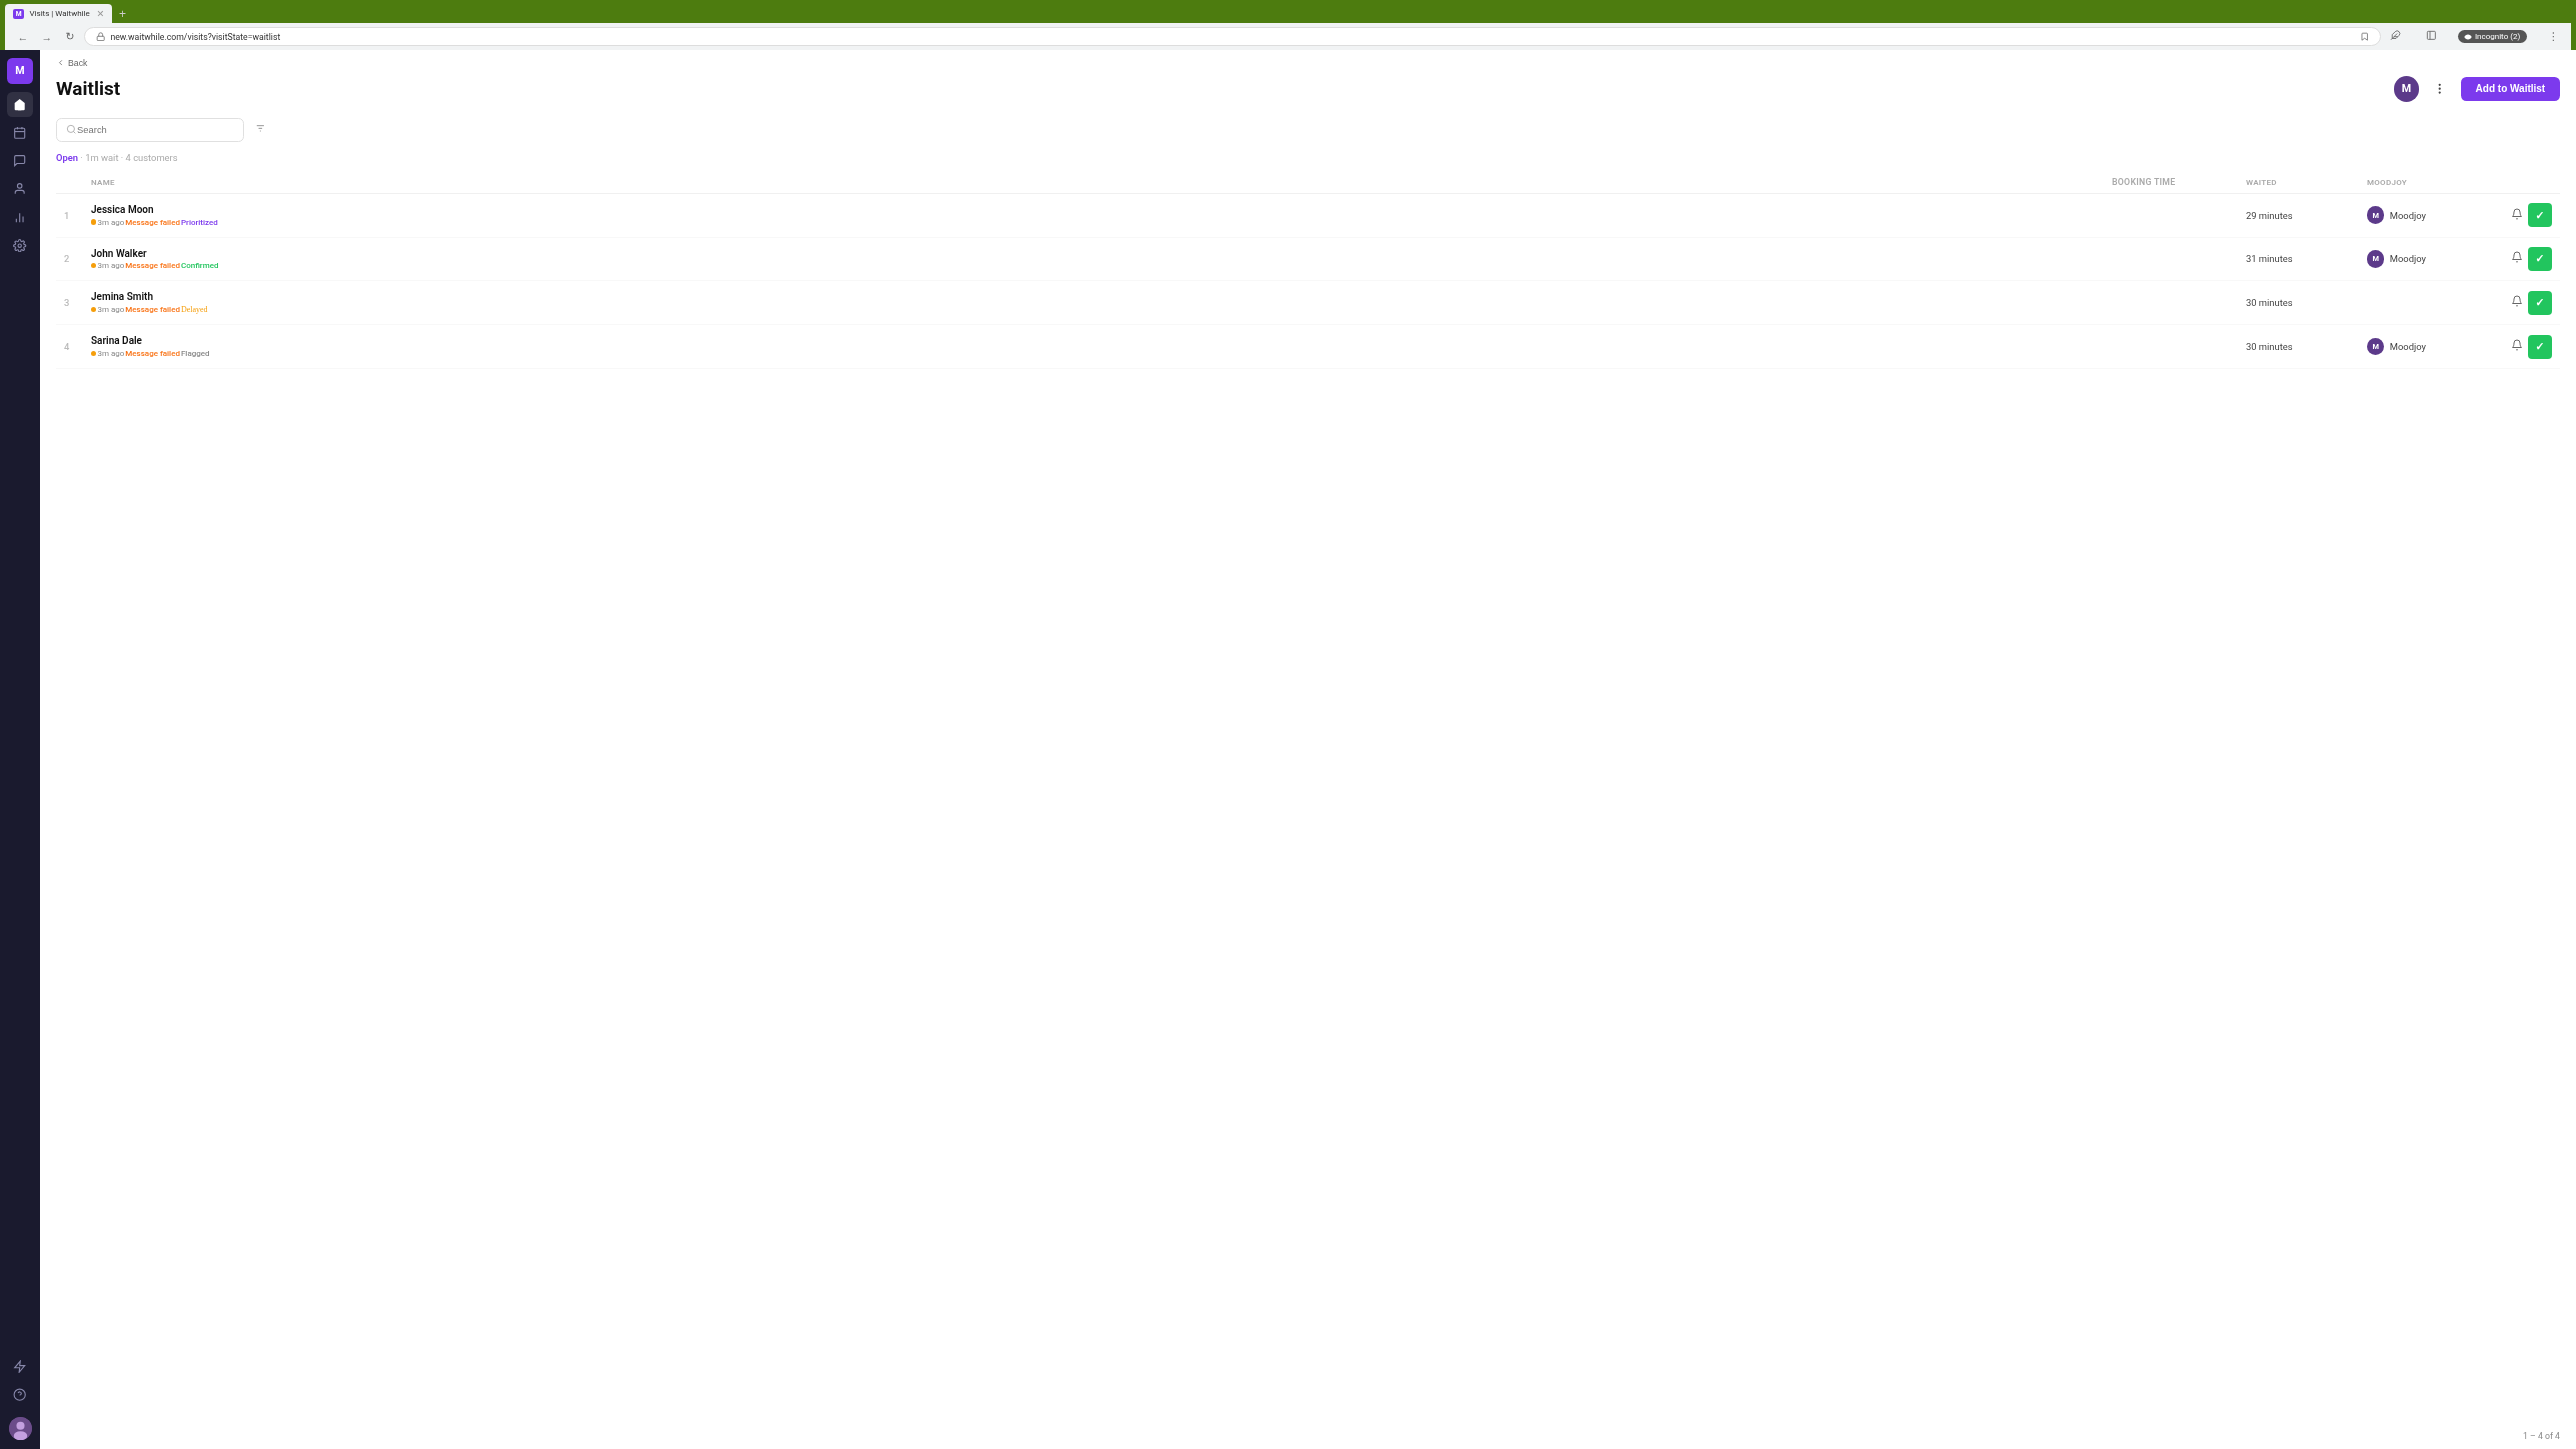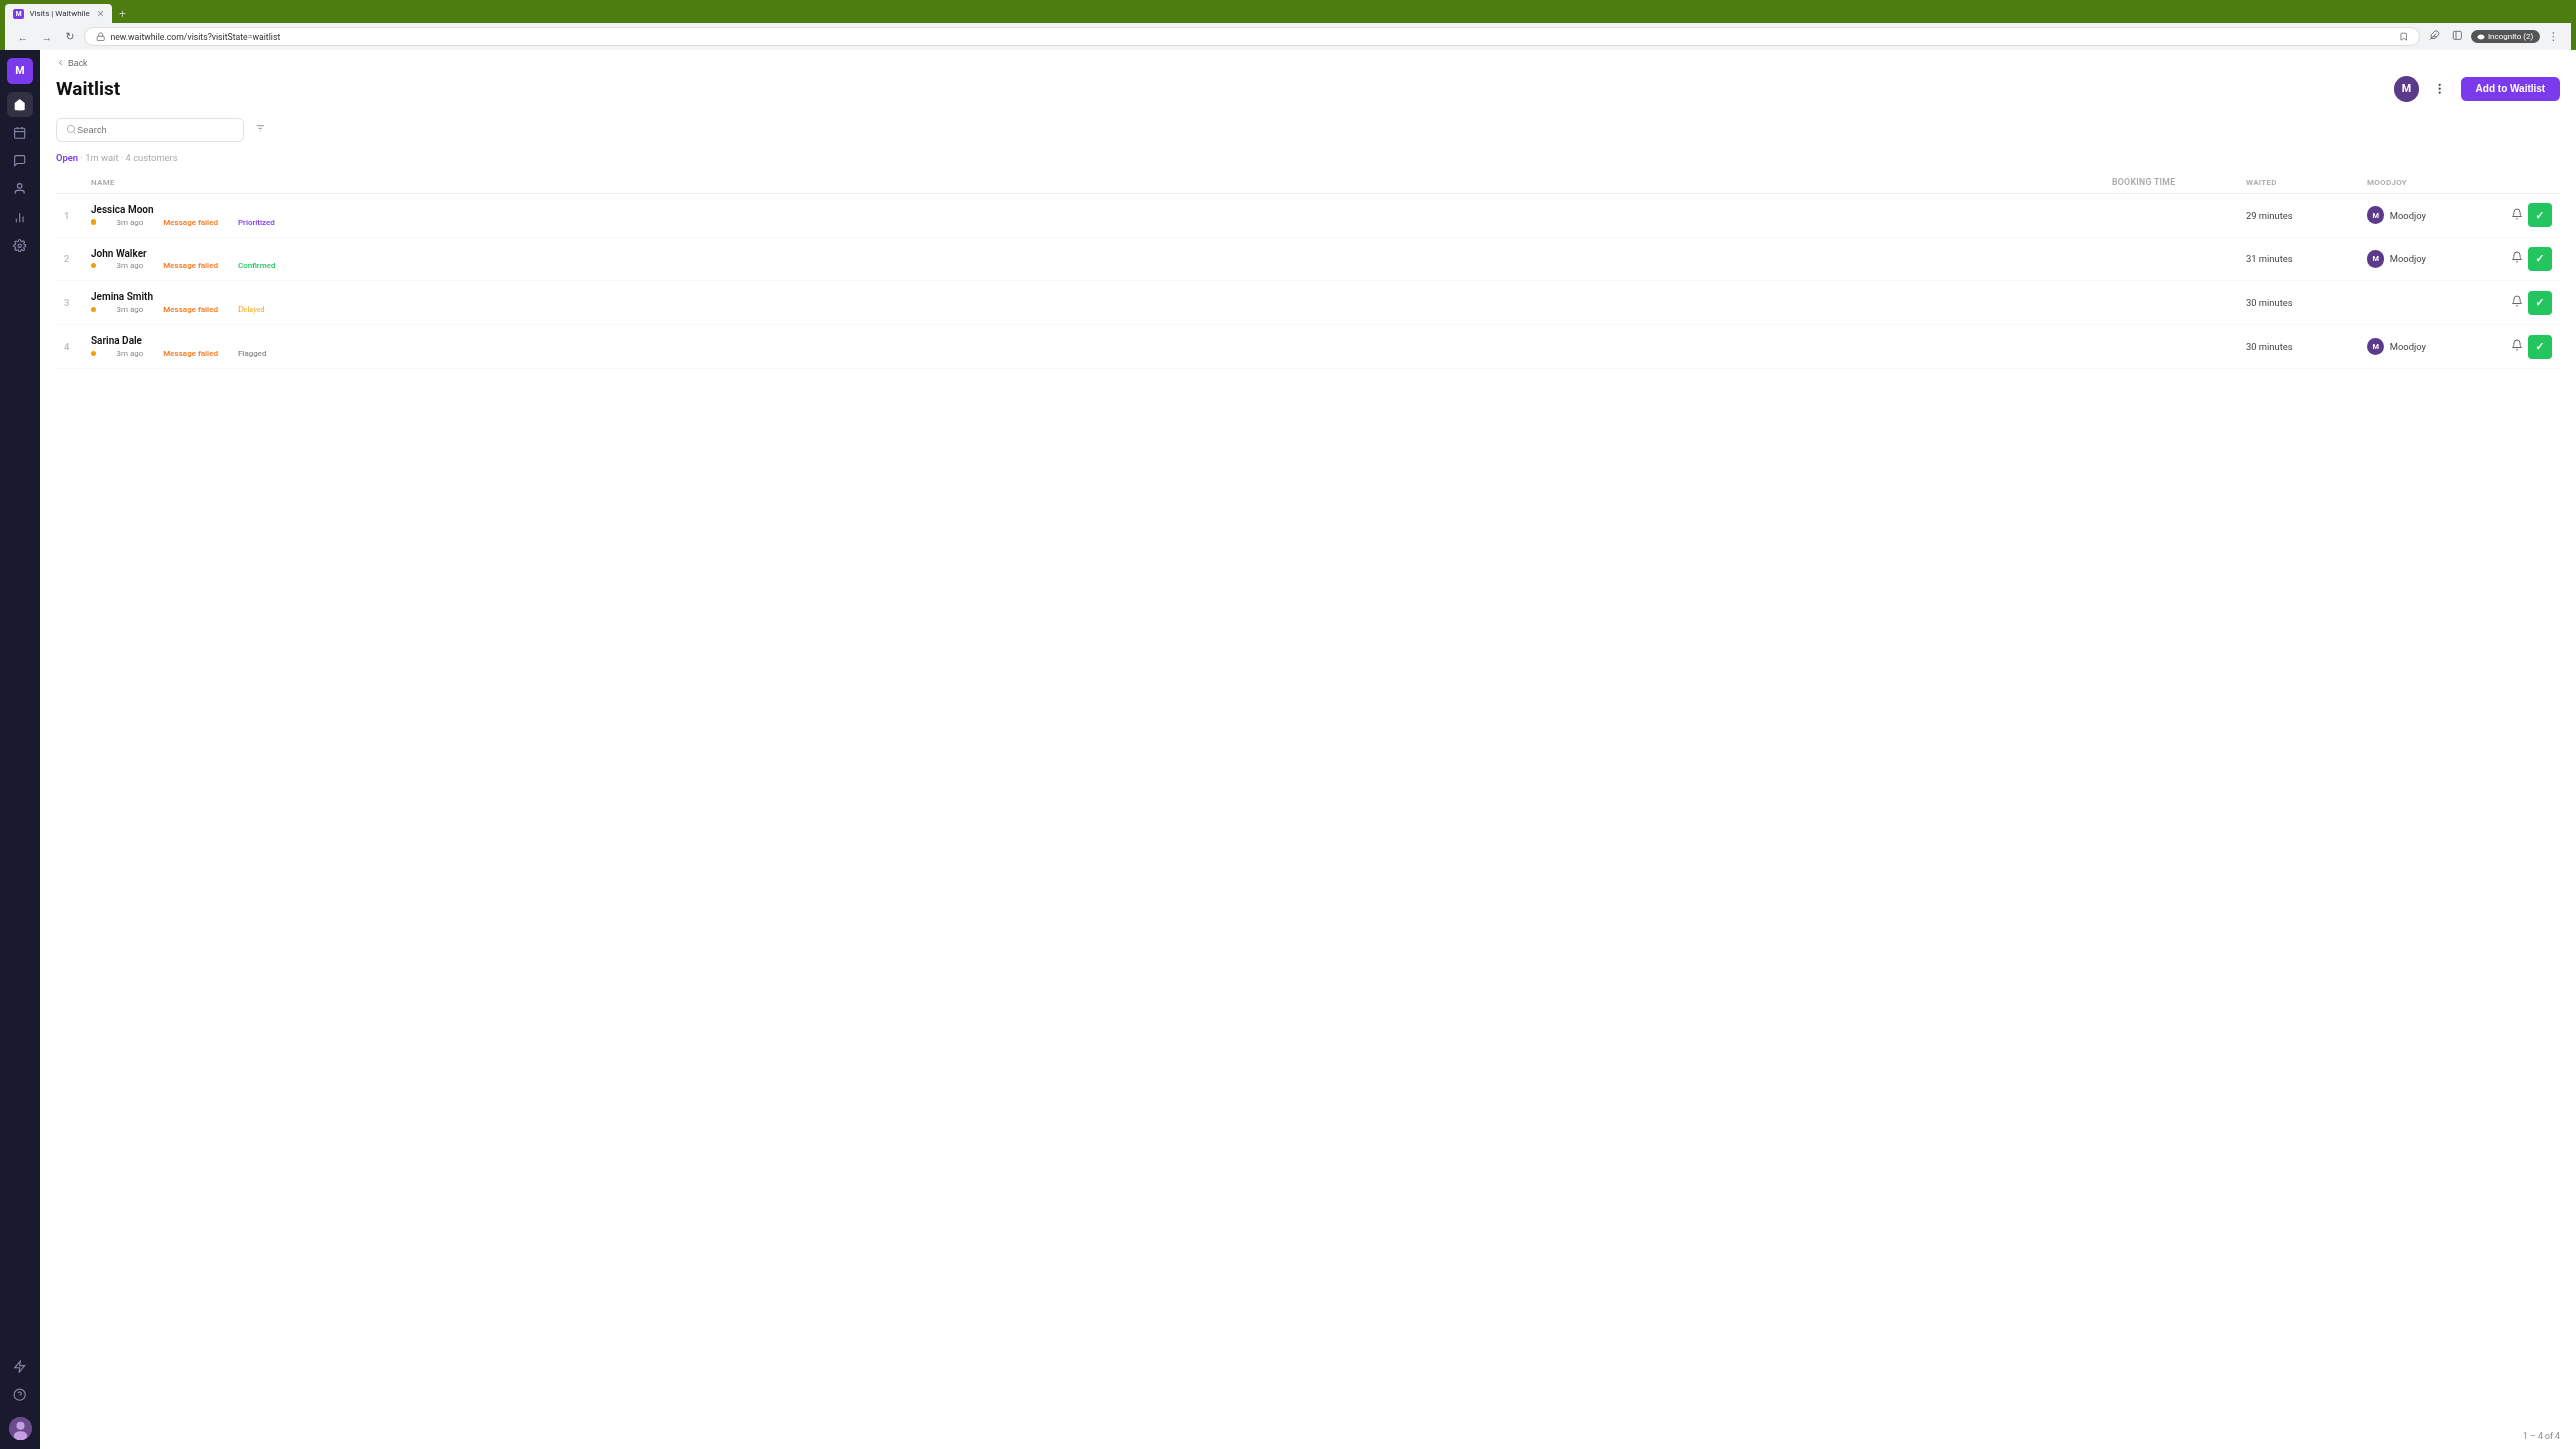--- a/index.html
+++ b/index.html
@@ -10,21 +10,21 @@
     .browser-tabs { display: flex; align-items: flex-end; gap: 1.3px; margin-bottom: 0; }
     .browser-tab { background: #3c3c3c; border-radius: 4px 4px 0 0; padding: 4px 8px; display: flex; align-items: center; gap: 5.4px; min-width: 107px; color: #ccc; font-size: 8px; }
     .browser-tab.active { background: #f1f3f4; color: #333; }
     .browser-tab-icon { width: 10.7px; height: 10.7px; background: #7c3aed; border-radius: 2px; display: flex; align-items: center; justify-content: center; color: white; font-size: 6.7px; font-weight: bold; flex-shrink: 0; }
     .tab-close { margin-left: auto; cursor: pointer; color: #999; font-size: 9.4px; }
     .tab-new { background: transparent; border: none; color: #ccc; font-size: 12px; cursor: pointer; padding: 2.7px 5.4px; }
     .browser-nav { background: #f1f3f4; padding: 4px 8px; display: flex; align-items: center; gap: 5.4px; }
     .nav-btn { background: none; border: none; cursor: pointer; color: #666; font-size: 10.7px; padding: 2.7px 4px; border-radius: 50%; }
     .address-bar { flex: 1; background: white; border: 0.7px solid #ddd; border-radius: 13.4px; padding: 3.4px 10.7px; font-size: 8.7px; color: #333; display: flex; align-items: center; gap: 5.4px; }
     .address-bar-url { flex: 1; }
-    .nav-right { display: flex; align-items: center; gap: 4px; }
+    .nav-right { display: flex; align-items: center; gap: 17px; }
     .nav-icon-btn { background: none; border: none; cursor: pointer; color: #666; font-size: 10.7px; padding: 2.7px 4px; }
     .incognito-badge { background: #555; color: white; border-radius: 8px; padding: 2px 6.7px; font-size: 8px; display: flex; align-items: center; gap: 2.7px; }
 
     
     .app-layout { display: flex; flex: 1; overflow: hidden; }
 
     
     .sidebar { width: 40px; background: #1a1a2e; display: flex; flex-direction: column; align-items: center; padding: 8px 0; gap: 2.7px; flex-shrink: 0; }
     .sidebar-logo { width: 25.5px; height: 25.5px; background: #7c3aed; border-radius: 5.4px; display: flex; align-items: center; justify-content: center; color: white; font-weight: bold; font-size: 10.7px; margin-bottom: 5.4px; cursor: pointer; }
     .sidebar-icon { width: 25.5px; height: 25.5px; display: flex; align-items: center; justify-content: center; color: #8888aa; border-radius: 5.4px; cursor: pointer; font-size: 12px; }
@@ -66,21 +66,21 @@
     .col-waited { width: 121px; }
     .col-moodjoy { width: 134px; }
     .col-actions { width: 67px; text-align: right; }
 
     thead tr { border-bottom: 0.7px solid #f0f0f0; }
     thead th { padding: 5.4px 8px; text-align: left; font-size: 8px; font-weight: 600; color: #aaa; letter-spacing: 0.3px; text-transform: uppercase; }
     tbody tr { border-bottom: 0.7px solid #f8f8f8; }
     tbody td { padding: 9.4px 8px; vertical-align: middle; }
 
     .customer-name { font-size: 10px; font-weight: 600; color: #111; margin-bottom: 2.7px; }
-    .customer-meta { display: flex; align-items: center; gap: 20px; font-size: 8px; }
+    .customer-meta { display: flex; align-items: center; gap: 1px; font-size: 8px; }
     .meta-dot { width: 5.4px; height: 5.4px; background: #f59e0b; border-radius: 50%; display: inline-block; }
     .meta-time { color: #888; }
     .meta-msg-failed { color: #f97316; font-weight: 500; }
     .meta-prioritized { color: #7c3aed; font-weight: 500; }
     .meta-confirmed { color: #22c55e; font-weight: 500; }
     .meta-delayed { color: #f59e0b; font-weight: 500; font-family: Liberation Serif, serif; }
     .meta-flagged { color: #888; font-weight: 500; }
 
     .waited-text { font-size: 9.4px; color: #444; }
 

